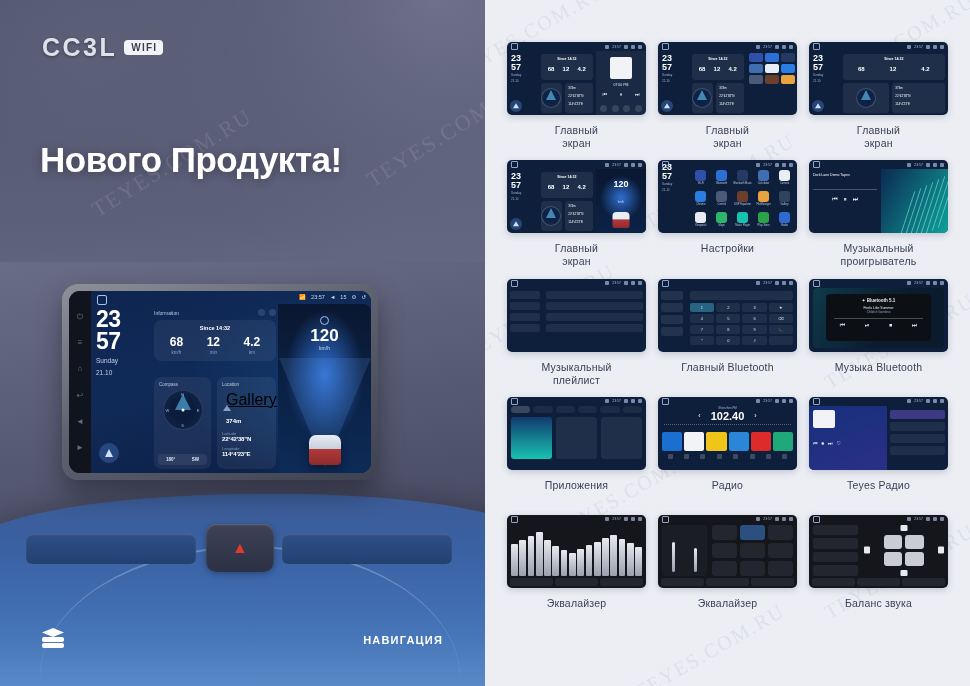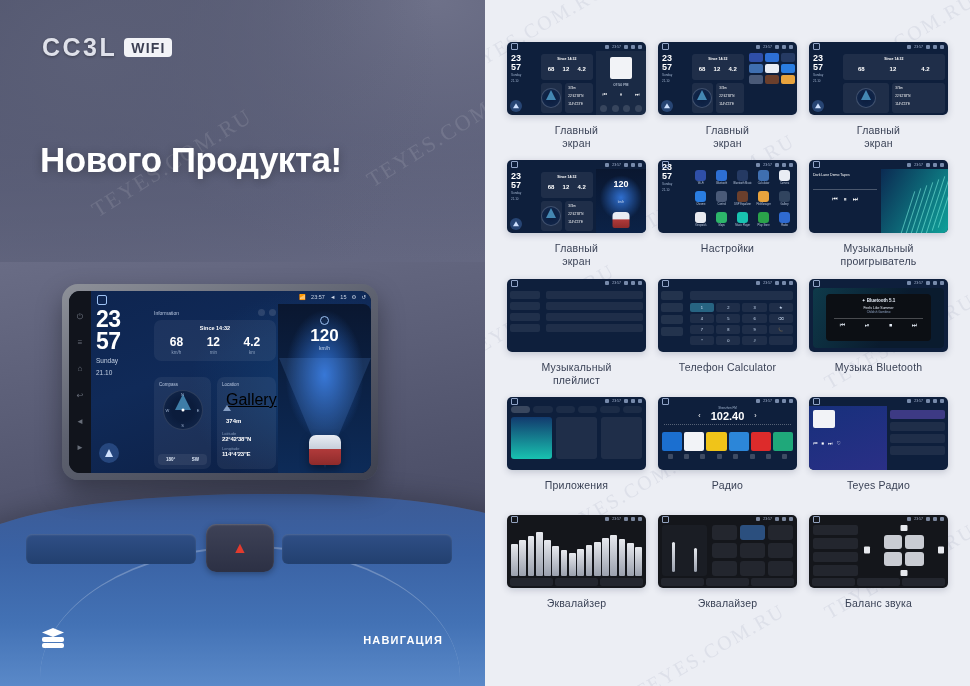--- a/index.html
+++ b/index.html
@@ -28,21 +28,21 @@
   .wm-c{top:640px;left:140px;}
   .wm-d{top:120px;left:355px;}
   .wm-e{top:480px;left:330px;}
 
   .logo{position:absolute;left:42px;top:33px;display:flex;align-items:center;gap:7px;}
   .logo-txt{
     color:#dfe1ea;font-size:25px;font-weight:bold;letter-spacing:2.5px;
     text-shadow:0 1px 3px rgba(0,0,0,.35);
   }
   .logo-badge{
-    background:#f2f3f7;color:#3b3f52;font-size:14px;font-weight:bold;letter-spacing:1.2px;
+    background:#f2f3f7;color:#3b3f52;font-size:10px;font-weight:bold;letter-spacing:1.2px;
     border-radius:4px;padding:2.5px 6px 2.5px 7px;line-height:1;
   }
 
   .hero-year{
     position:absolute;left:40px;top:82px;color:#fff;font-size:55px;font-weight:bold;
     letter-spacing:-1px;line-height:1;text-shadow:0 2px 10px rgba(0,0,0,.3);
   }
   .hero-head{
     position:absolute;left:40px;top:140px;color:#fff;font-size:35px;font-weight:bold;
     line-height:1.17;letter-spacing:-.5px;text-shadow:0 2px 10px rgba(0,0,0,.3);
@@ -786,21 +786,21 @@
                   <i style="height:9px;border-radius:2px;background:rgba(255,255,255,.07);color:#cfe0f7;font-size:4px;text-align:center;line-height:9px;font-style:normal;display:block">9</i>
                   <i style="height:9px;border-radius:2px;background:rgba(255,255,255,.07);color:#cfe0f7;font-size:4px;text-align:center;line-height:9px;font-style:normal;display:block">📞</i>
                   <i style="height:9px;border-radius:2px;background:rgba(255,255,255,.07);color:#cfe0f7;font-size:4px;text-align:center;line-height:9px;font-style:normal;display:block">*</i>
                   <i style="height:9px;border-radius:2px;background:rgba(255,255,255,.07);color:#cfe0f7;font-size:4px;text-align:center;line-height:9px;font-style:normal;display:block">0</i>
                   <i style="height:9px;border-radius:2px;background:rgba(255,255,255,.07);color:#cfe0f7;font-size:4px;text-align:center;line-height:9px;font-style:normal;display:block">#</i>
                   <i style="height:9px;border-radius:2px;background:rgba(255,255,255,.07);color:#cfe0f7;font-size:4px;text-align:center;line-height:9px;font-style:normal;display:block"></i>
                 </div>
               </div>
             </div>
           </div>
-          <div class="cap">Телефон Calculator</div>
+          <div class="cap">Главный Bluetooth</div>
         </div>
         <div class="cell">
           <div class="thumb" style="">
             <div class="tbar">
               <span class="l"></span>
               <span class="r">
                 <i></i>
                 <u>23:57</u>
                 <i></i>
                 <i></i>

